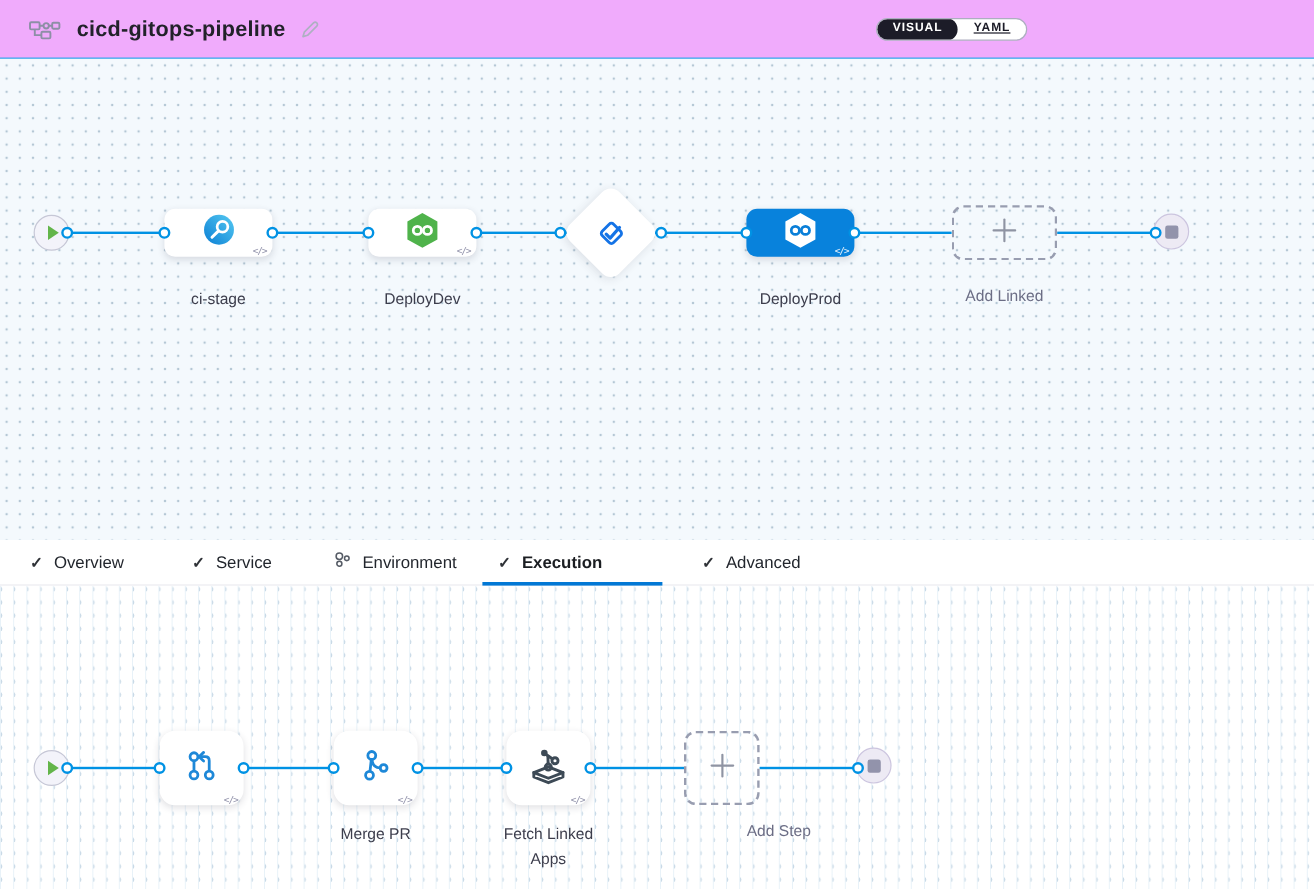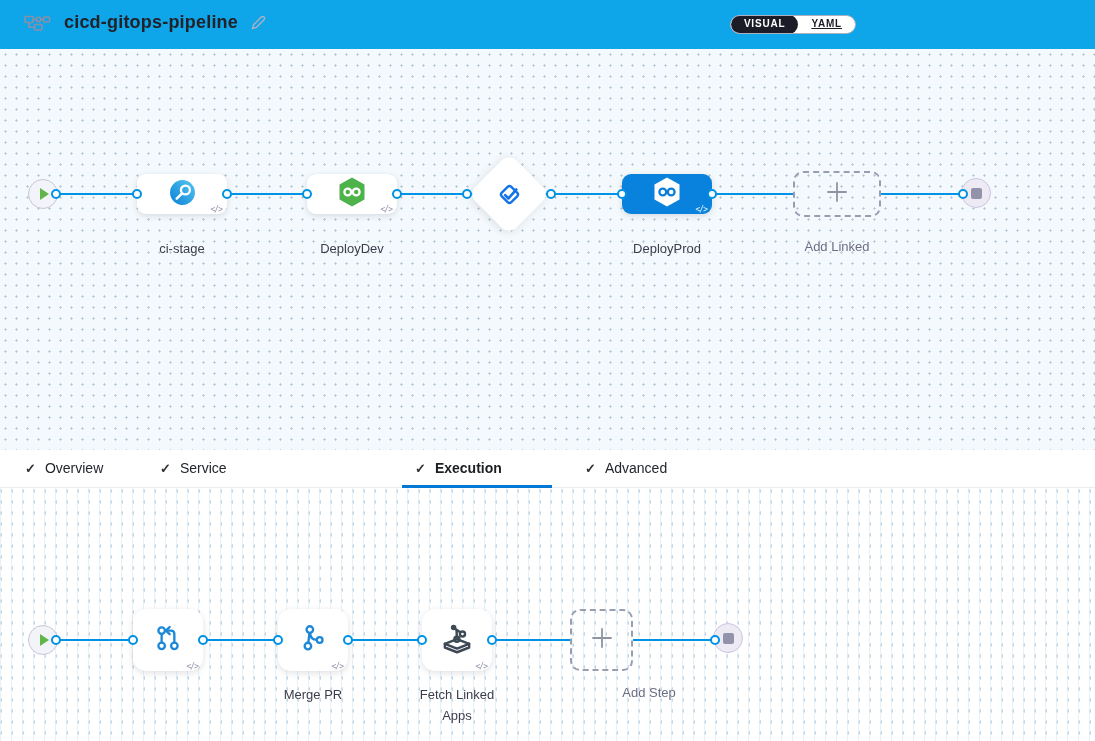--- a/index.html
+++ b/index.html
@@ -1,19 +1,19 @@
 <!DOCTYPE html>
 <html><head>
 <meta charset="utf-8">
 <style>
   * { margin:0; padding:0; box-sizing:border-box; }
   html,body { width:1095px; height:741px; font-family:"Liberation Sans", sans-serif; background:#fff; overflow:hidden; }
 
   
-  .header { position:relative; height:49px; background:#0ea5e9; border-bottom:5px solid #0ea5e9; display:flex; align-items:center; padding-left:24px; }
+  .header { position:relative; height:49px; background:#f0abfc; border-bottom:1px solid #0ea5e9; display:flex; align-items:center; padding-left:24px; }
   .pipeline-icon { display:inline-flex; margin-right:13px; }
   .page-title { font-size:18px; font-weight:700; color:#22222a; letter-spacing:0.2px; }
   .edit-icon { display:inline-flex; margin-left:12px; cursor:pointer; }
   .view-toggle { position:absolute; right:239px; top:15px; display:flex; align-items:center; height:19px; border:1px solid #adaec0; border-radius:99px; background:#fff; overflow:hidden; }
   .toggle-seg { font-size:10px; font-weight:700; letter-spacing:0.8px; padding:0 13px; height:19px; line-height:18px; cursor:pointer; }
   .toggle-seg.active { background:#1c1c28; color:#fff; border-radius:99px; }
   .toggle-seg.inactive { color:#1c1c28;text-decoration:underline; }
 
   
   .canvas-top { position:relative; height:401px; background-color:#f4f9fd;
@@ -168,20 +168,30 @@
 
 <div class="tabbar">
   <div class="tab" style="left:25px;">
     <span class="check">✓</span>
     <span>Overview</span>
   </div>
   <div class="tab" style="left:160px;">
     <span class="check">✓</span>
     <span>Service</span>
   </div>
+  <div class="tab" style="left:278px;">
+    <span>
+      <svg width="15" height="15" viewBox="0 0 15 15" fill="none" stroke="#565c66" stroke-width="1.3">
+        <circle cx="4.8" cy="4.6" r="2.7"></circle>
+        <circle cx="4.8" cy="10.8" r="2.1"></circle>
+        <circle cx="11" cy="6.3" r="1.9"></circle>
+      </svg>
+    </span>
+    <span>Environment</span>
+  </div>
   <div class="tab selected" style="left:415px;">
     <span class="check">✓</span>
     <span>Execution</span>
   </div>
   <div class="tab" style="left:585px;">
     <span class="check">✓</span>
     <span>Advanced</span>
   </div>
   <div class="tab-underline"></div>
 </div>

